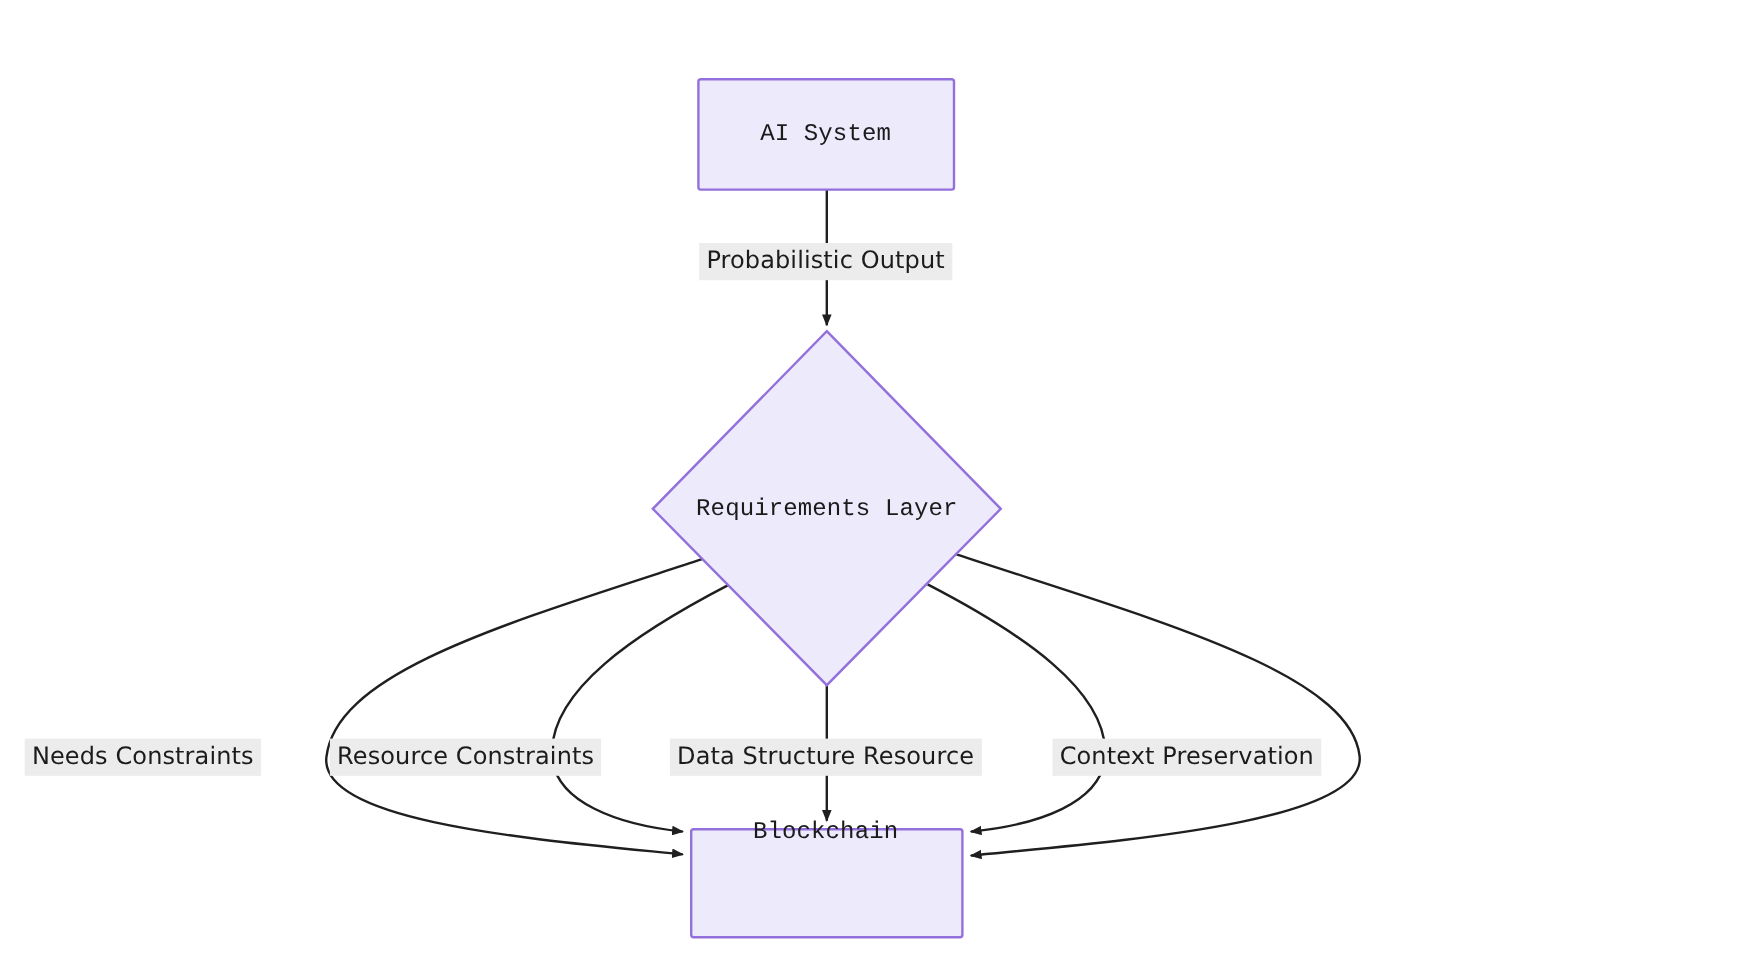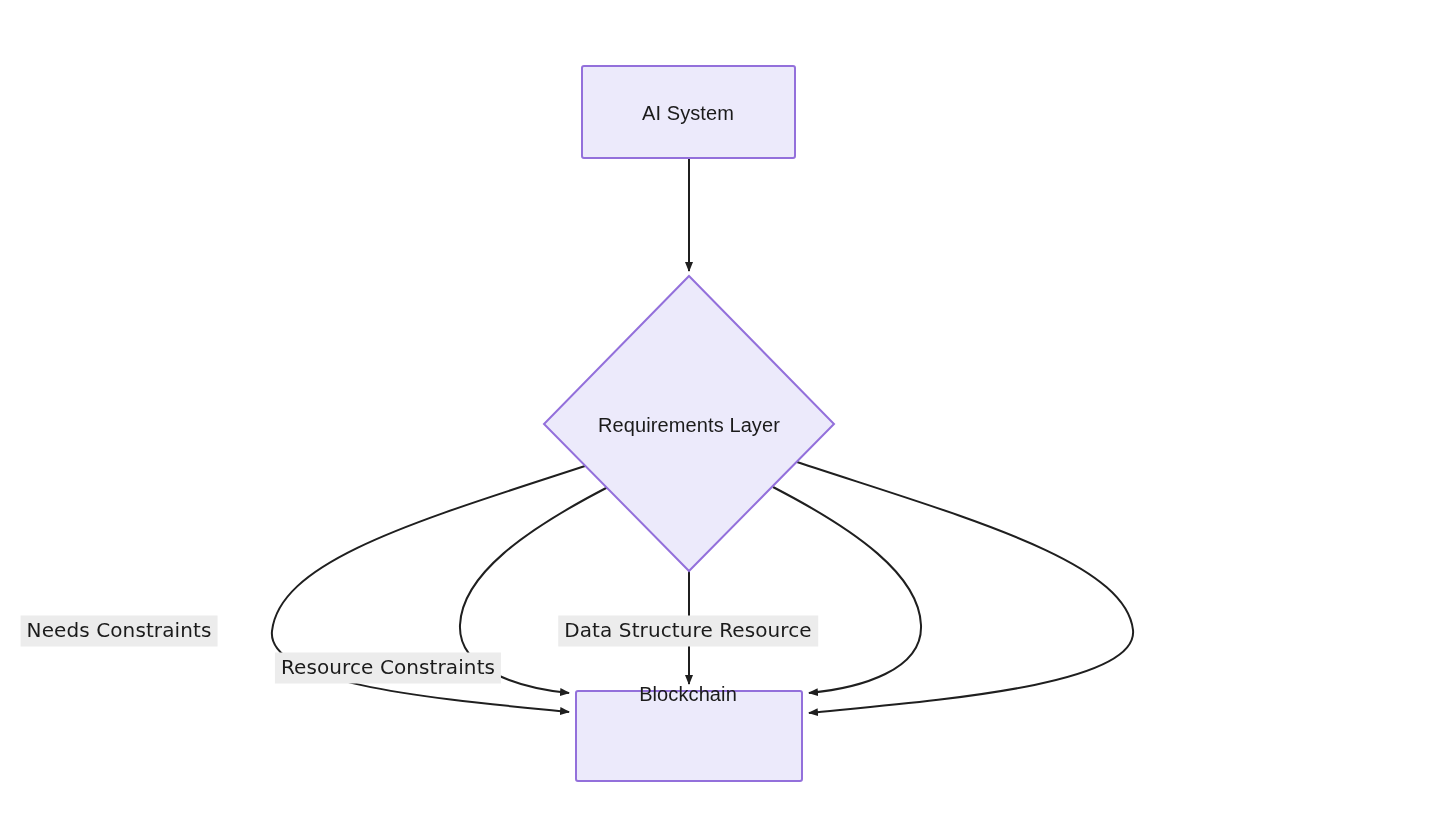--- a/index.html
+++ b/index.html
@@ -31,21 +31,21 @@
     stroke: #9370DB;
     stroke-width: 2;
   }
   .edge-path {
     fill: none;
     stroke: #1f1f1f;
     stroke-width: 2;
   }
   .node-label {
     position: absolute;
-    font-family: Liberation Sans, sans-serif;
+    font-family: Liberation Mono, monospace;
     font-size: 20px;
     color: #1b1b1b;
     white-space: nowrap;
     transform: translate(-50%, -50%);
     line-height: 1;
     letter-spacing: 0.1px;
     text-align: center;
   }
   .edge-label {
     position: absolute;
@@ -90,22 +90,24 @@
 
     <rect class="node-shape" x="576" y="691" width="226" height="90" rx="2" ry="2"></rect>
   </svg>
 
   <div class="node-label" style="left:688px; top:113px;">AI System</div>
 
   <div class="node-label" style="left:689px; top:425px;">Requirements Layer</div>
 
   <div class="node-label" style="left:688px; top:694px;">Blockchain</div>
 
+  <div class="edge-label" style="left:688px; top:218px;">Probabilistic Output</div>
 
   <div class="edge-label" style="left:119px; top:631px;">Needs Constraints</div>
 
-  <div class="edge-label" style="left:388px; top:668px;">Resource Constraints</div>
+  <div class="edge-label" style="left:388px; top:631px;">Resource Constraints</div>
 
   <div class="edge-label" style="left:688px; top:631px;">Data Structure Resource</div>
 
+  <div class="edge-label" style="left:989px; top:631px;">Context Preservation</div>
 
 
 </div>
 
 </body></html>

